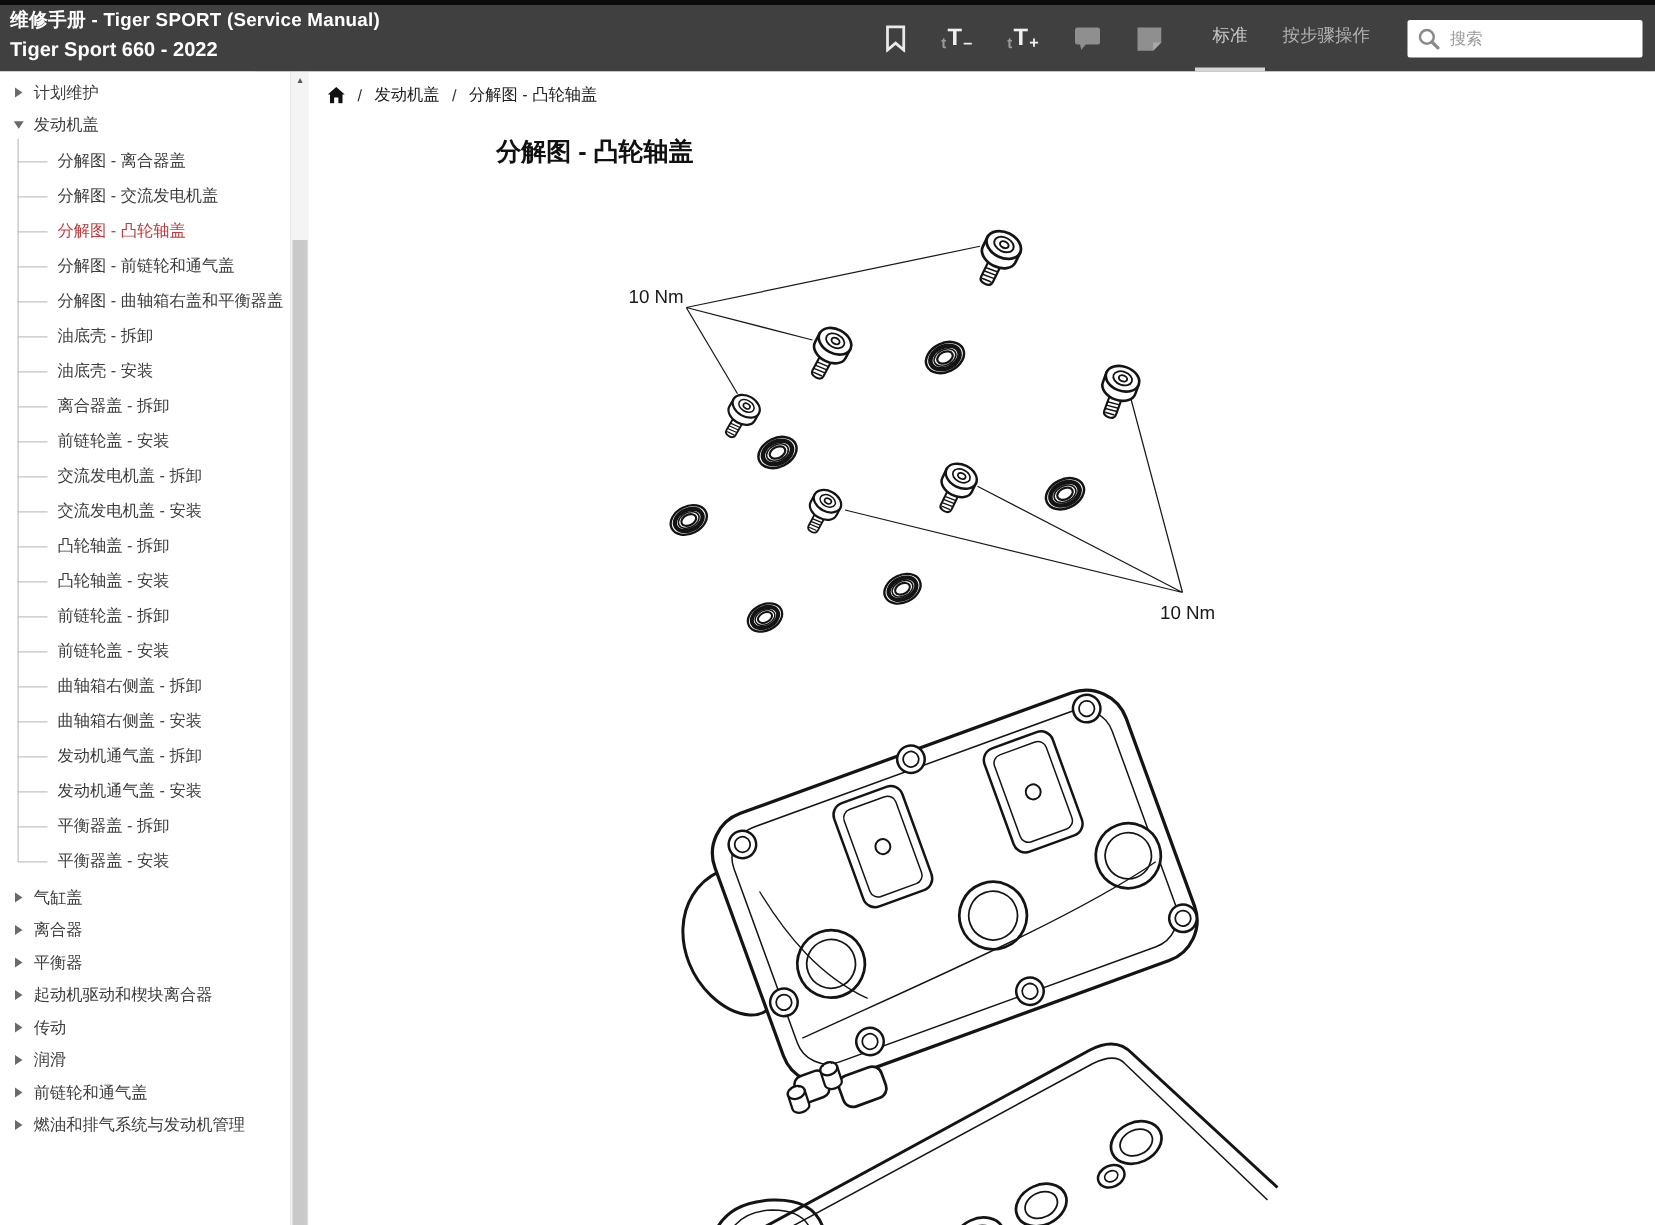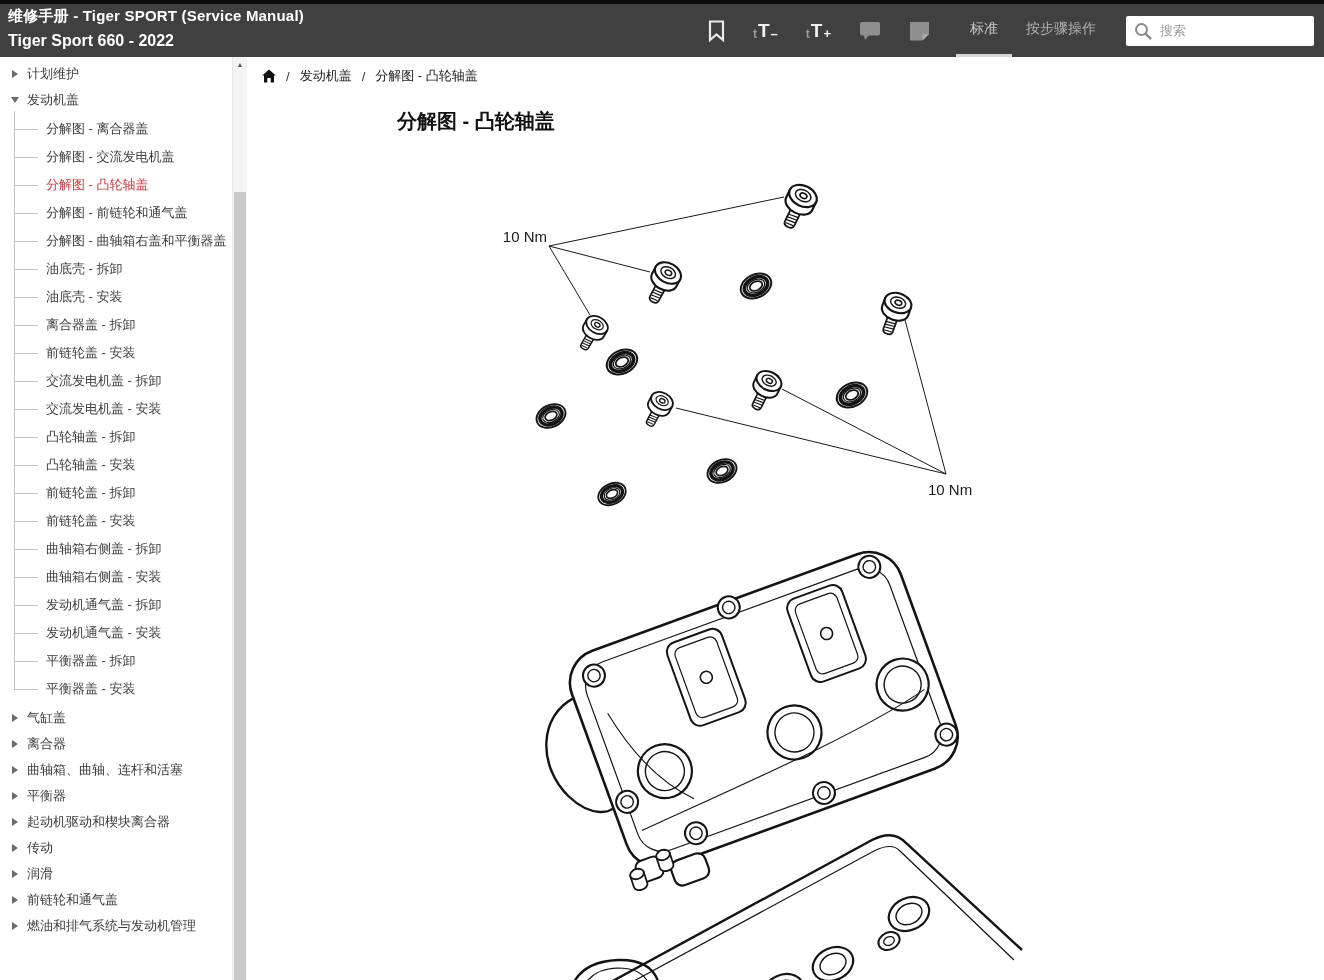--- a/index.html
+++ b/index.html
@@ -206,24 +206,20 @@
       <div class="side-top">
         <span class="tri right"></span>
         <span>气缸盖</span>
       </div>
       <div class="side-top">
         <span class="tri right"></span>
         <span>离合器</span>
       </div>
       <div class="side-top">
         <span class="tri right"></span>
-        <span>曲轴箱、曲轴、连杆和活塞</span>
-      </div>
-      <div class="side-top">
-        <span class="tri right"></span>
         <span>平衡器</span>
       </div>
       <div class="side-top">
         <span class="tri right"></span>
         <span>起动机驱动和楔块离合器</span>
       </div>
       <div class="side-top">
         <span class="tri right"></span>
         <span>传动</span>
       </div>

